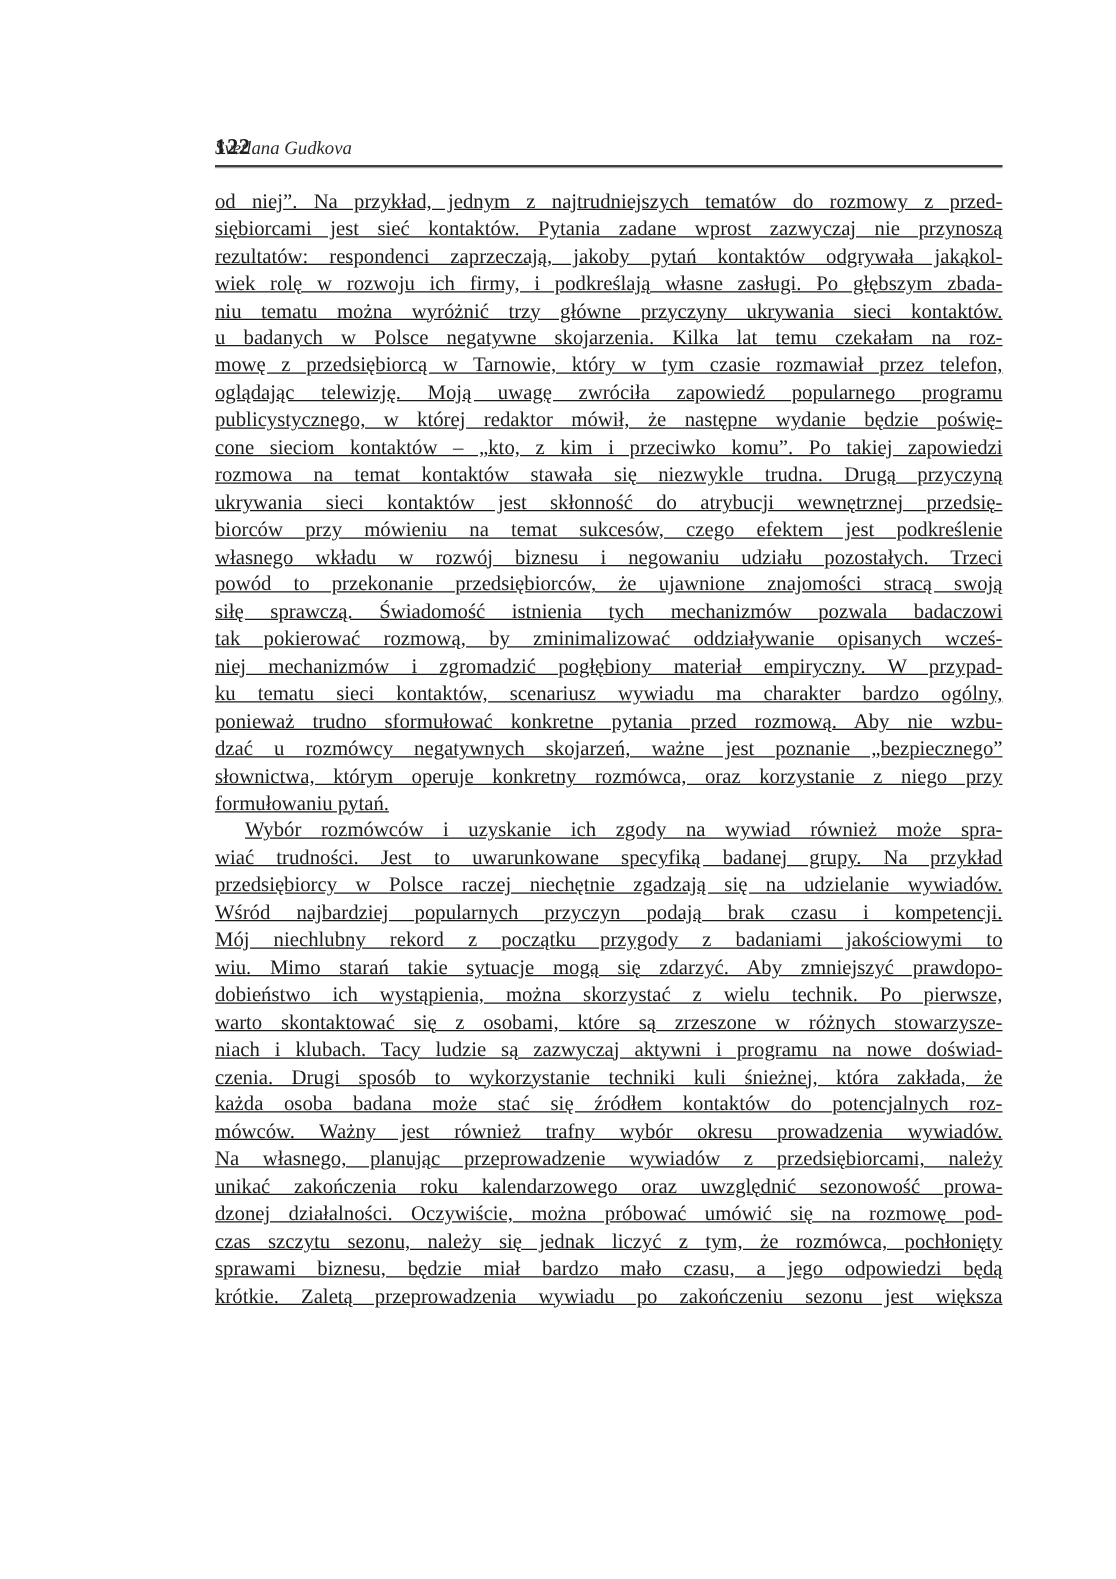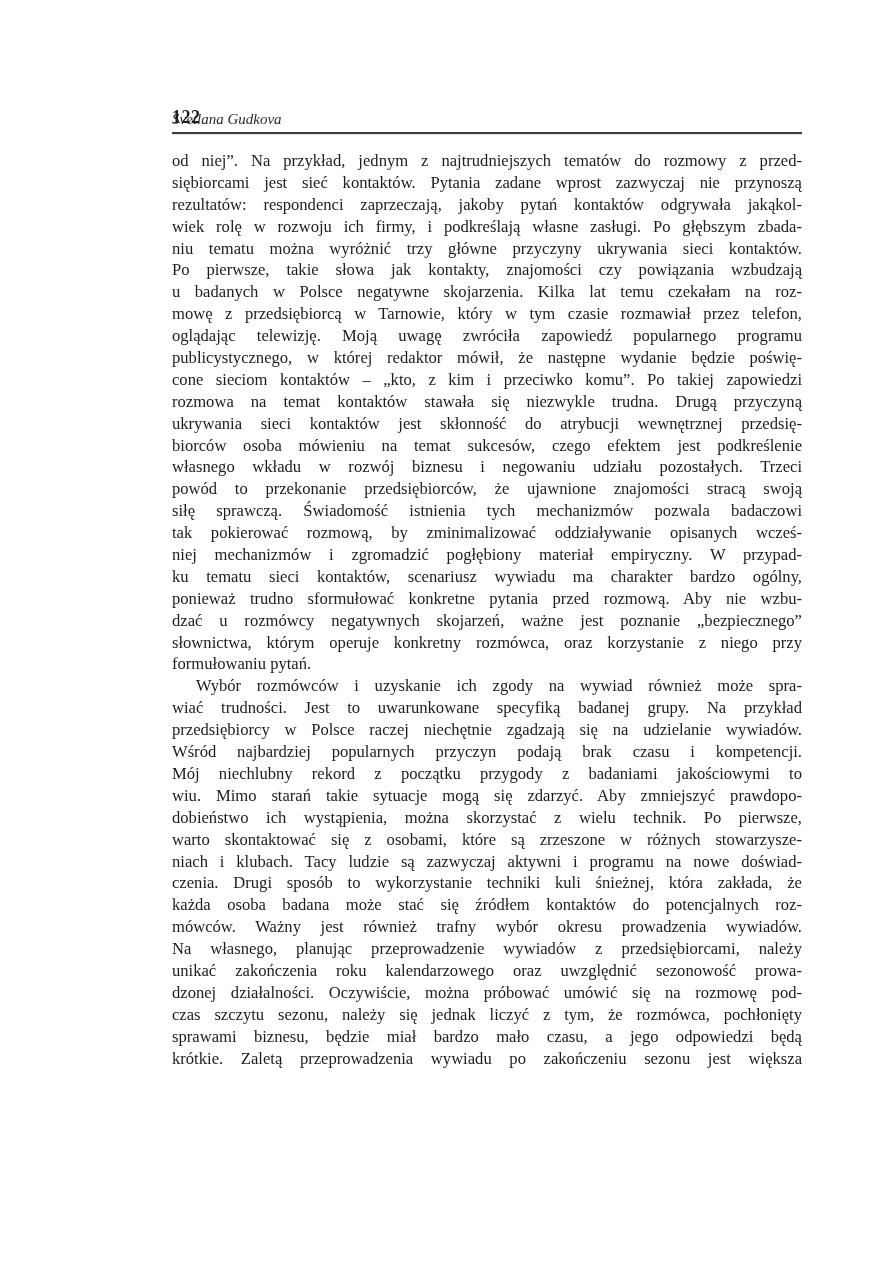--- a/index.html
+++ b/index.html
@@ -42,20 +42,21 @@
     right: 0;
     bottom: 4px;
     text-align: left;
     font-style: italic;
     font-size: 15px;
     color: #2a2a2a;
   }
   .body-text {
     margin-top: 16px;
     font-size: 16.6px;
+    text-decoration: underline;
   }
   .paragraph {
     margin: 0;
     padding: 0;
   }
   .line {
     height: 21.9px;
     line-height: 21.9px;
     text-align: justify;
     text-align-last: justify;
@@ -77,29 +78,28 @@
     <span class="page-number">122</span>
     <span class="running-title">Svetlana Gudkova</span>
   </div>
   <div class="body-text" id="paragraphs">
       <div class="paragraph">
         <div class="line">od niej”. Na przykład, jednym z najtrudniejszych tematów do rozmowy z przed-</div>
         <div class="line">siębiorcami jest sieć kontaktów. Pytania zadane wprost zazwyczaj nie przynoszą</div>
         <div class="line">rezultatów: respondenci zaprzeczają, jakoby pytań kontaktów odgrywała jakąkol-</div>
         <div class="line">wiek rolę w rozwoju ich firmy, i podkreślają własne zasługi. Po głębszym zbada-</div>
         <div class="line">niu tematu można wyróżnić trzy główne przyczyny ukrywania sieci kontaktów.</div>
-        <div class="line">Po pierwsze, takie słowa jak kontakty, znajomości czy powiązania wzbudzają</div>
         <div class="line">u badanych w Polsce negatywne skojarzenia. Kilka lat temu czekałam na roz-</div>
         <div class="line">mowę z przedsiębiorcą w Tarnowie, który w tym czasie rozmawiał przez telefon,</div>
         <div class="line">oglądając telewizję. Moją uwagę zwróciła zapowiedź popularnego programu</div>
         <div class="line">publicystycznego, w której redaktor mówił, że następne wydanie będzie poświę-</div>
         <div class="line">cone sieciom kontaktów – „kto, z kim i przeciwko komu”. Po takiej zapowiedzi</div>
         <div class="line">rozmowa na temat kontaktów stawała się niezwykle trudna. Drugą przyczyną</div>
         <div class="line">ukrywania sieci kontaktów jest skłonność do atrybucji wewnętrznej przedsię-</div>
-        <div class="line">biorców osoba mówieniu na temat sukcesów, czego efektem jest podkreślenie</div>
+        <div class="line">biorców przy mówieniu na temat sukcesów, czego efektem jest podkreślenie</div>
         <div class="line">własnego wkładu w rozwój biznesu i negowaniu udziału pozostałych. Trzeci</div>
         <div class="line">powód to przekonanie przedsiębiorców, że ujawnione znajomości stracą swoją</div>
         <div class="line">siłę sprawczą. Świadomość istnienia tych mechanizmów pozwala badaczowi</div>
         <div class="line">tak pokierować rozmową, by zminimalizować oddziaływanie opisanych wcześ-</div>
         <div class="line">niej mechanizmów i zgromadzić pogłębiony materiał empiryczny. W przypad-</div>
         <div class="line">ku tematu sieci kontaktów, scenariusz wywiadu ma charakter bardzo ogólny,</div>
         <div class="line">ponieważ trudno sformułować konkretne pytania przed rozmową. Aby nie wzbu-</div>
         <div class="line">dzać u rozmówcy negatywnych skojarzeń, ważne jest poznanie „bezpiecznego”</div>
         <div class="line">słownictwa, którym operuje konkretny rozmówca, oraz korzystanie z niego przy</div>
         <div class="line endline">formułowaniu pytań.</div>

